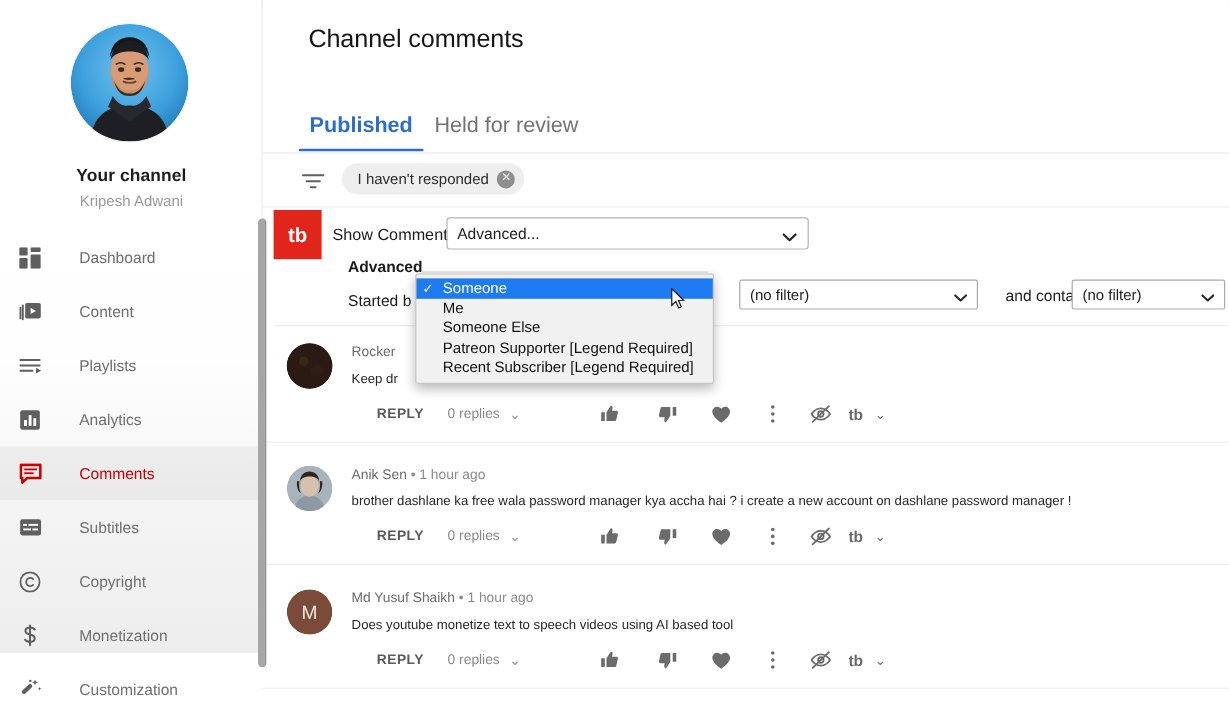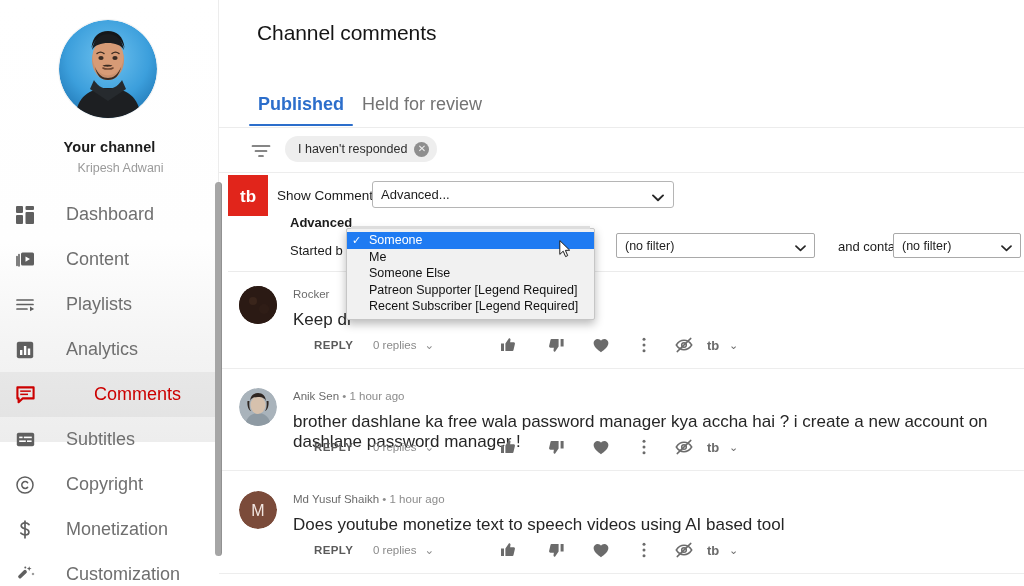--- a/index.html
+++ b/index.html
@@ -17,56 +17,56 @@
   }
 
   
   .chrome-top {
     position: absolute; left: 0; top: 0; width: 1024px; height: 8px;
     background: linear-gradient(#efefef, #f7f7f7);
   }
 
   
   .sidebar {
-    position: absolute; left: 0; top: 0; width: 219px; height: 442px;
+    position: absolute; left: 0; top: 0; width: 219px; height: 544px;
     background: linear-gradient(180deg,#ffffff 0%,#fefefe 55%,#f4f4f4 78%, #ededed 100%);
     border-right: 1px solid #ececec;
   }
   .avatar-wrap {
     position: absolute; left: 59px; top: 20px;
     width: 98px; height: 98px; border-radius: 50%;
     overflow: hidden;
     box-shadow: 0 0 0 1px rgba(0,0,0,.05);
   }
   .avatar-svg { display:block; width:98px; height:98px; }
   .channel-name {
     position: absolute; left: 0; top: 139px; width: 219px;
     text-align: center; font-size: 14.5px; font-weight: bold; color: #1d1d1d;
     letter-spacing: .1px;
   }
   .channel-handle {
     position: absolute; left: 0; top: 161px; width: 219px;
-    text-align: center; font-size: 12.5px; color: #9a9a9a; margin-left: 11px;
+    text-align: center; font-size: 12.5px; color: #9a9a9a;
   }
 
   .nav { position: absolute; left: 0; top: 192px; width: 219px; }
   .nav-item {
     position: relative;
     display: flex; align-items: center;
     height: 45px; padding-left: 8px;
-    font-size: 18px; color: #6f6f6f;
+    font-size: 13px; color: #6f6f6f;
     cursor: default;
   }
   .nav-item .ic {
     width: 34px; height: 24px;
     display: flex; align-items: center; justify-content: center;
     flex: 0 0 34px;
   }
   .nav-item .lbl { margin-left: 24px; }
-  .nav-item.active { background: rgba(0,0,0,.045); color: #cc0000; gap: 28px; }
+  .nav-item.active { background: rgba(0,0,0,.045); color: #cc0000; }
   .nav-item.active .lbl { color: #cc0000; }
 
   
   .main {
     position: absolute; left: 219px; top: 0; right: 0; bottom: 0;
     background: #ffffff;
   }
   .page-title {
     position: absolute; left: 38px; top: 21px;
     font-size: 21px; color: #151515; font-weight: normal;
@@ -109,21 +109,21 @@
   
   .comment {
     position: absolute; left: 0; right: 0; height: 92px;
   }
   .c-avatar {
     position: absolute; left: 20px; top: 14px;
     width: 38px; height: 38px; border-radius: 50%; overflow: hidden;
   }
   .c-head { position: absolute; left: 74px; top: 16px; font-size: 11.5px; color: #8c8c8c; }
   .c-head .nm { color: #6b6b6b; }
-  .c-body { position: absolute; left: 74px; top: 38px; right: 20px; font-size: 17px; color: #262626; }
+  .c-body { position: absolute; left: 74px; top: 38px; right: 20px; font-size: 11px; color: #262626; }
   .c-actions {
     position: absolute; left: 74px; top: 62px; right: 0;
     display: flex; align-items: center; height: 22px;
   }
   .reply-btn { font-size: 11.5px; font-weight: bold; color: #5a5a5a; letter-spacing:.4px; width: 80px; padding-left: 21px; }
   .replies { font-size: 11.5px; color: #8a8a8a; display: flex; align-items: center; gap: 8px; width: 98px; }
   .act-ic { width: 24px; height: 20px; display: flex; align-items: center; justify-content: center; }
   .sp-1 { width: 25px; } .sp-2 { width: 24px; } .sp-3 { width: 21px; }
   .sp-4 { width: 19px; } .sp-5 { width: 16px; }
   .tb-mini { display: flex; align-items: center; gap: 5px; }

